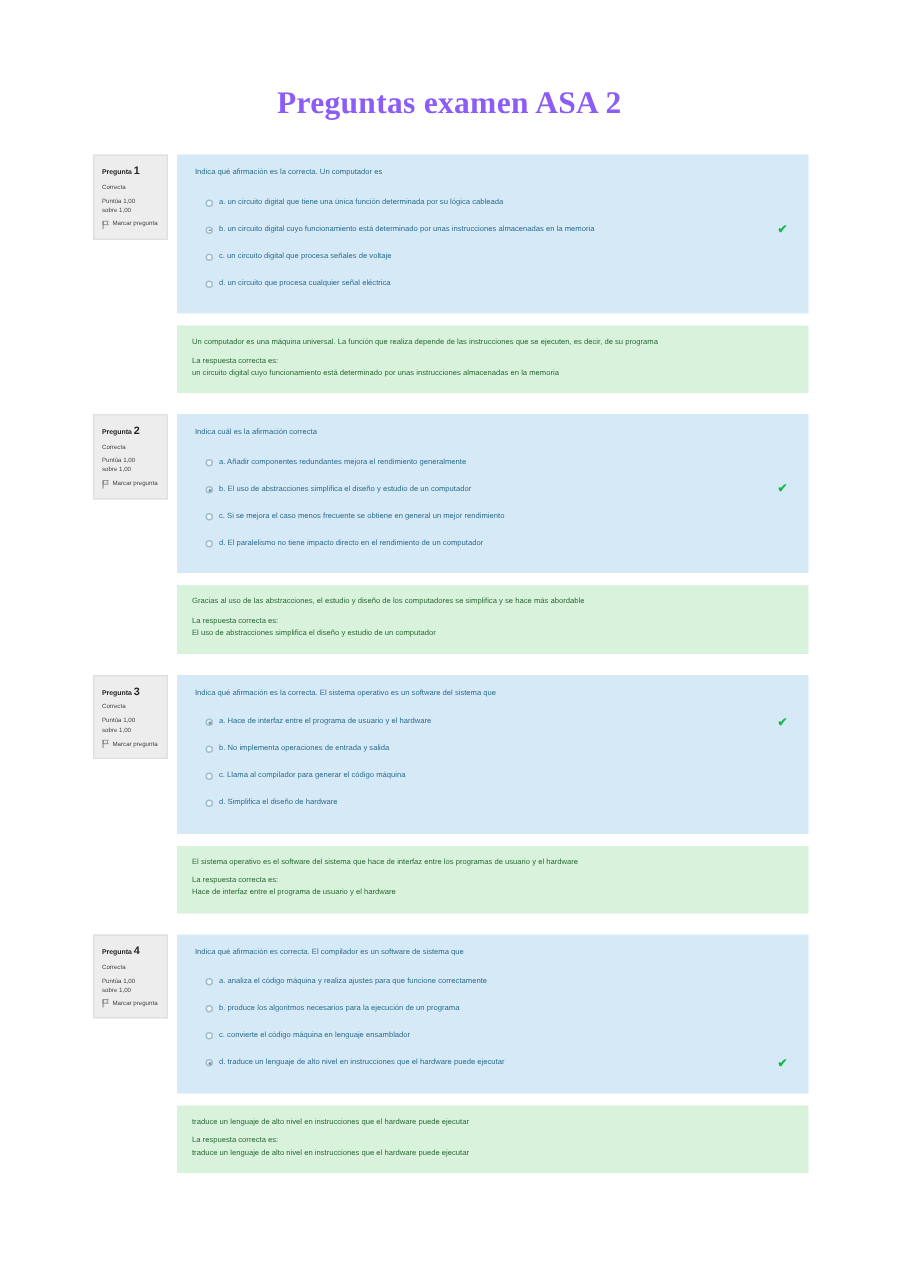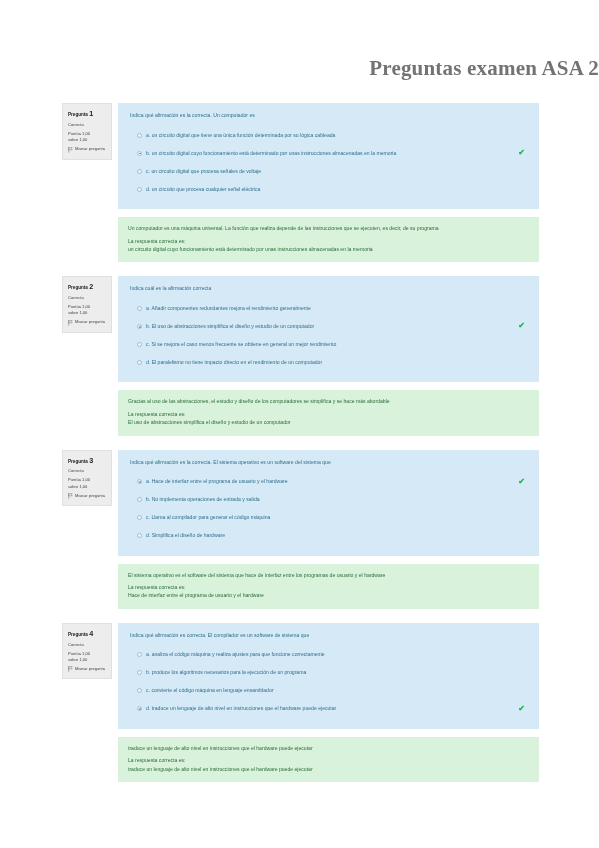--- a/index.html
+++ b/index.html
@@ -14,25 +14,25 @@
     overflow: hidden;
   }
   .page {
     position: relative;
     width: 599px;
     height: 848px;
     box-sizing: border-box;
     padding: 0;
   }
   .doc-title {
-    text-align: right;
+    text-align: center;
     font-family: "Liberation Serif", serif;
     font-weight: bold;
     font-size: 21px;
-    color: #737373;
+    color: #8b5cf6;
     margin: 0;
     padding: 56px 0 0 0;
     letter-spacing: 0.2px;
   }
   .quiz {
     margin-top: 22px;
     padding: 0 60px 0 62px;
   }
   .question-block {
     margin-bottom: 14px;

